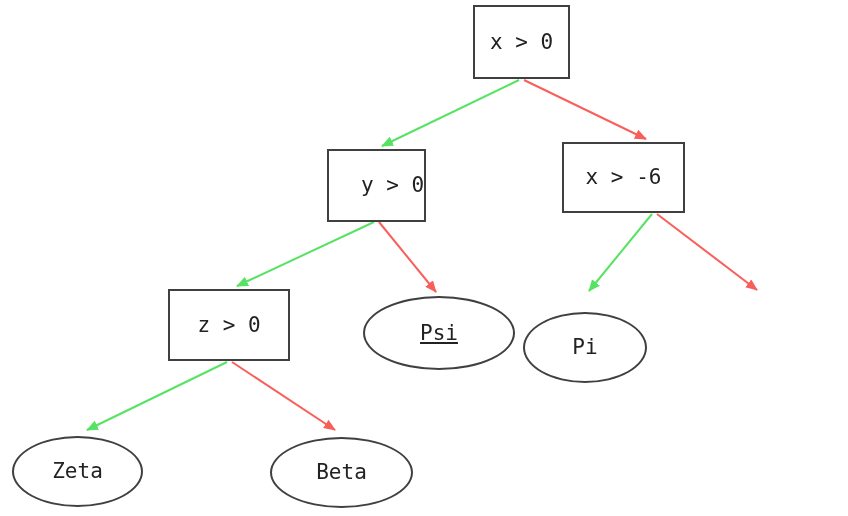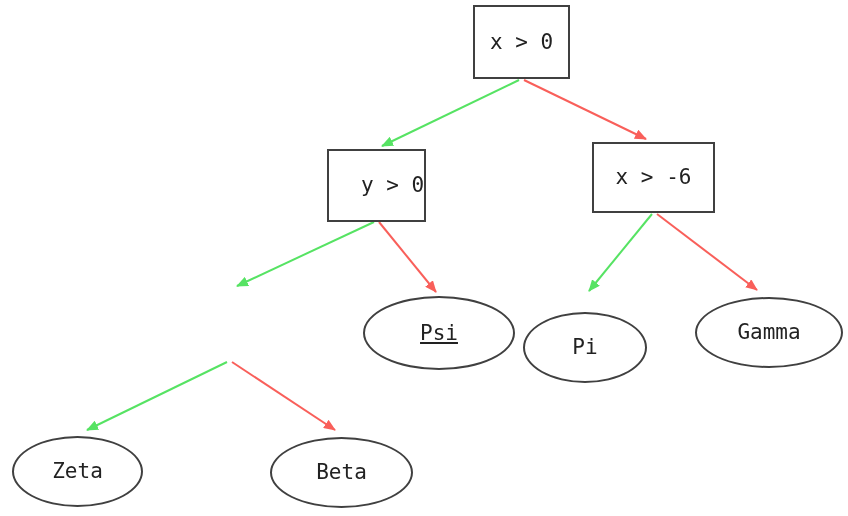--- a/index.html
+++ b/index.html
@@ -49,21 +49,21 @@
     font-size: 21px;
     line-height: 1;
     white-space: pre;
   }
   .node.rect { border-radius: 0; }
   .node.ellipse { border-radius: 50%; }
 
   
   #node-root   { left: 473px; top: 5px;   width: 97px;  height: 74px; }
   #node-y0     { left: 327px; top: 149px; width: 99px;  height: 73px; padding-left: 32px; }
-  #node-x6     { left: 592px; top: 142px; width: 123px; height: 71px; }
+  #node-x6     { left: 562px; top: 142px; width: 123px; height: 71px; }
   #node-z0     { left: 168px; top: 289px; width: 122px; height: 72px; }
   #node-psi    { left: 363px; top: 296px; width: 152px; height: 74px; text-decoration: underline; }
   #node-pi     { left: 523px; top: 312px; width: 124px; height: 71px; }
   #node-gamma  { left: 695px; top: 297px; width: 148px; height: 71px; }
   #node-beta   { left: 12px;  top: 436px; width: 131px; height: 71px; }
   #node-zeta   { left: 270px; top: 437px; width: 143px; height: 71px; }
 </style>
 </head>
 <body>
 
@@ -91,29 +91,29 @@
 
   <div class="node rect" id="node-root">
     <span>x &gt; 0</span>
   </div>
   <div class="node rect" id="node-y0">
     <span>y &gt; 0</span>
   </div>
   <div class="node rect" id="node-x6">
     <span>x &gt; -6</span>
   </div>
+  <div class="node rect" id="node-z0">
+    <span>z &gt; 0</span>
+  </div>
 
   <div class="node ellipse" id="node-psi">
     <span>Psi</span>
   </div>
   <div class="node ellipse" id="node-pi">
     <span>Pi</span>
-  </div>
-  <div class="node ellipse" id="node-gamma">
-    <span>Gamma</span>
   </div>
   <div class="node ellipse" id="node-beta">
     <span>Zeta</span>
   </div>
   <div class="node ellipse" id="node-zeta">
     <span>Beta</span>
   </div>
 
 </div>
 

